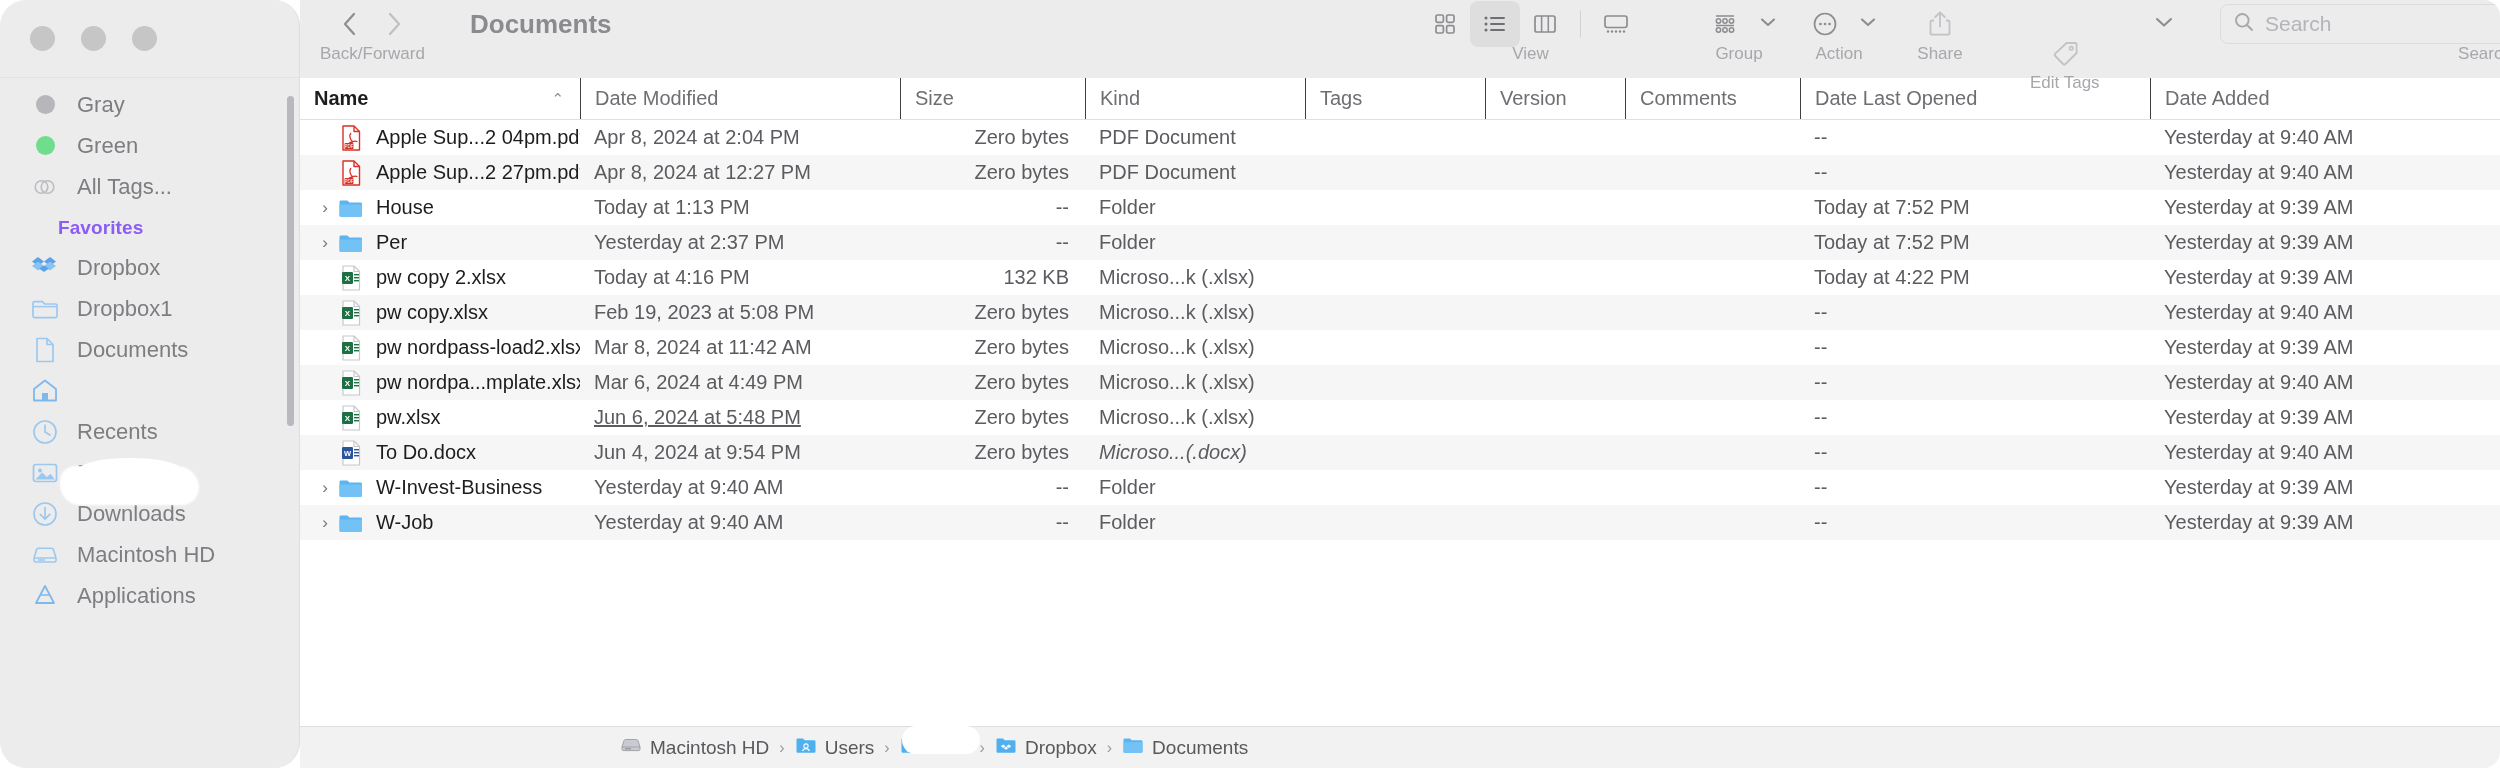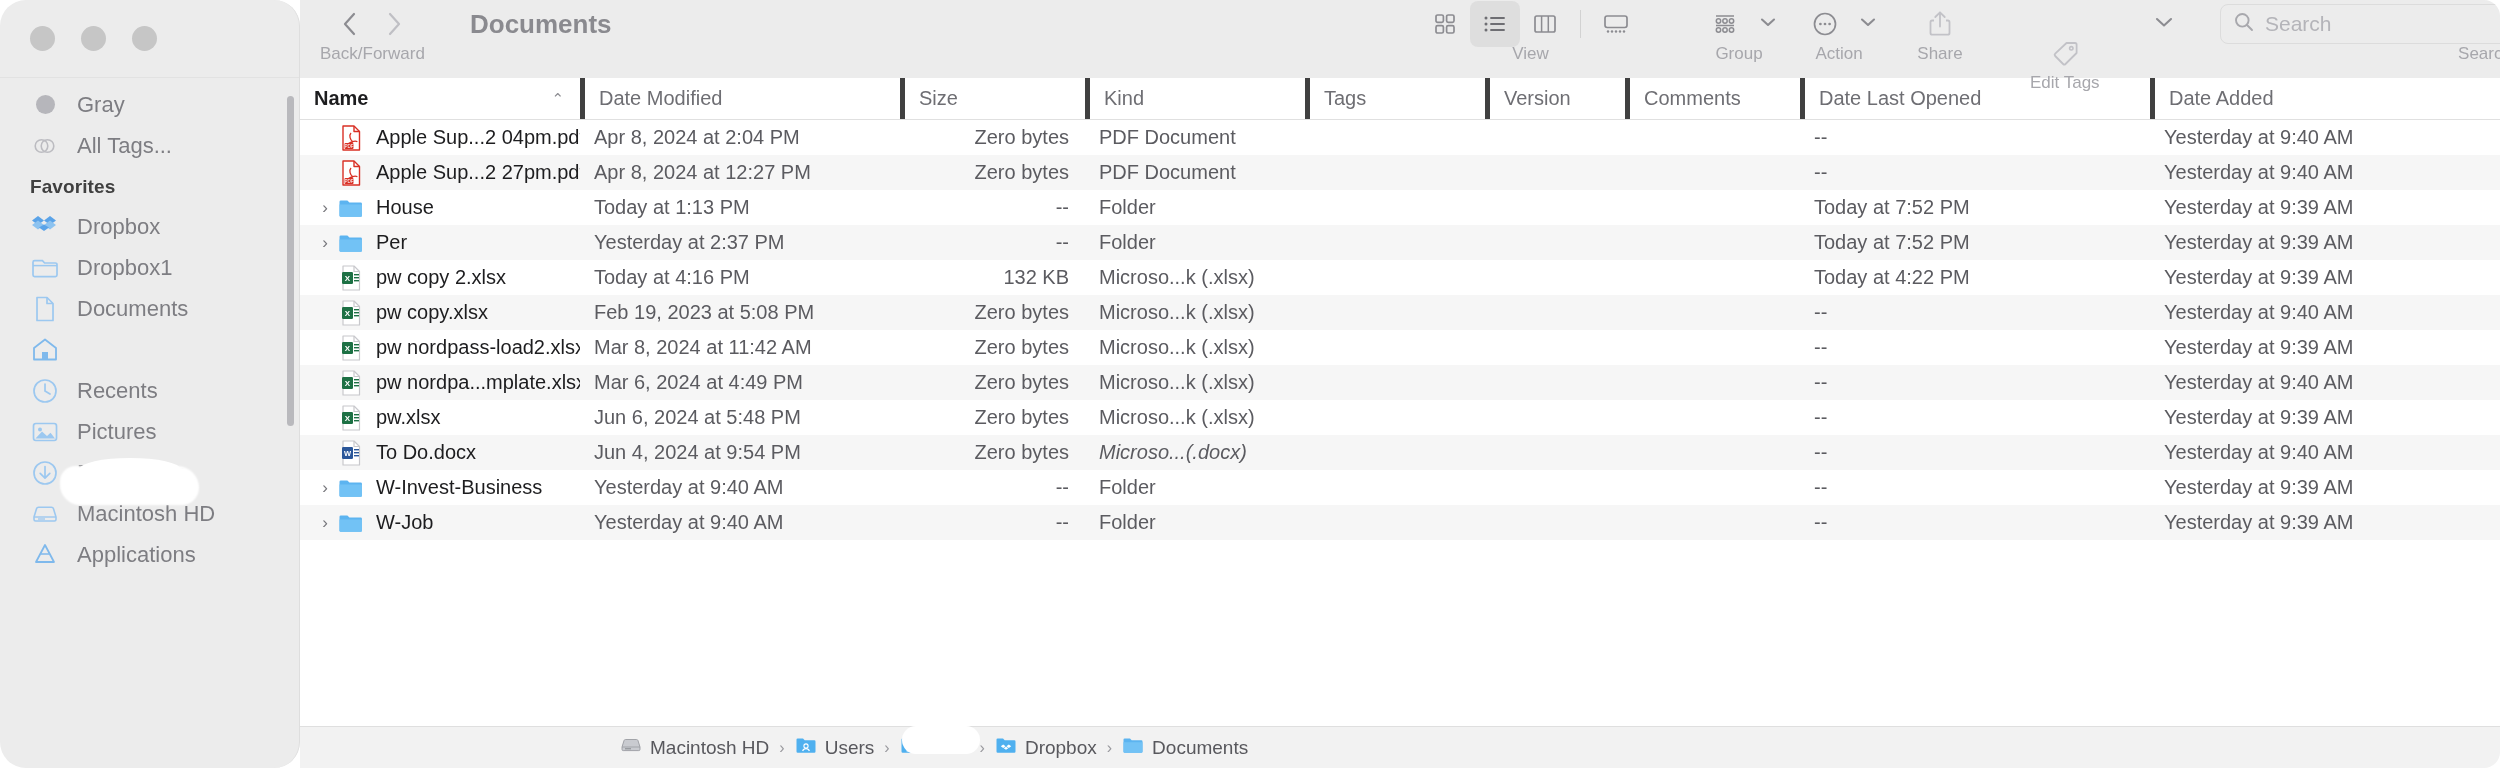--- a/index.html
+++ b/index.html
@@ -40,23 +40,24 @@
   }
   .tl-dot {
     width: 25px; height: 25px; border-radius: 50%;
     background: #c6c6c6;
   }
 
   .side-section { padding-top: 6px; }
   .side-header {
     font-size: 19px;
     font-weight: bold;
-    color: #404040;
+    color: #8b5cf6;
     padding: 10px 0 8px 30px;
     letter-spacing: 0.1px;
+    margin-left: 28px;
   }
   .side-item {
     display: flex;
     align-items: center;
     height: 41px;
     padding-left: 30px;
     gap: 17px;
     cursor: default;
   }
   .side-item .s-ico {
@@ -168,21 +169,21 @@
     display: flex;
     background: #ffffff;
     border-bottom: 1px solid #e0e0e0;
     align-items: stretch;
   }
   .ch {
     display: flex;
     align-items: center;
     font-size: 20px;
     color: #6e6e73;
-    border-left: 5px solid #404040;
+    border-left: 1px solid #404040;
     padding-left: 14px;
     position: relative;
     white-space: nowrap;
     overflow: hidden;
   }
   .ch:first-child { border-left: none; }
   .ch.sorted { color: #1d1d1f; font-weight: bold; }
   .sort-caret {
     position: absolute;
     right: 16px;
@@ -287,20 +288,26 @@
 
     <div class="side-section">
 
       <div class="side-item">
         <span class="s-ico">
           <span class="tagdot" style="background:#b6b6bb"></span>
         </span>
         <span class="s-label">Gray</span>
       </div>
 
+      <div class="side-item">
+        <span class="s-ico">
+          <span class="tagdot" style="background:#6fdd8b"></span>
+        </span>
+        <span class="s-label">Green</span>
+      </div>
 
 
       <div class="side-item">
         <span class="s-ico">
           <svg width="24" height="20" viewBox="0 0 24 20">
             <circle cx="8.5" cy="10" r="6.3" fill="none" stroke="#bcbcc1" stroke-width="1.6"></circle>
             <circle cx="14.5" cy="10" r="6.3" fill="none" stroke="#bcbcc1" stroke-width="1.6"></circle>
           </svg>
         </span>
         <span class="s-label">All Tags...</span>
@@ -796,21 +803,21 @@
                 <path d="M15,2 L15,7.5 L20.5,7.5" fill="none" stroke="#c8c8cc" stroke-width="1.2" stroke-linejoin="round"></path>
                 <rect x="3" y="8" width="11" height="12" rx="1.2" fill="#1d7044"></rect>
                 <text x="8.5" y="17.2" font-size="8" fill="#ffffff" text-anchor="middle" font-family="Liberation Sans" font-weight="bold">X</text>
                 <rect x="15" y="10" width="5" height="1.4" fill="#1d7044"></rect>
                 <rect x="15" y="13" width="5" height="1.4" fill="#1d7044"></rect>
                 <rect x="15" y="16" width="5" height="1.4" fill="#1d7044"></rect>
               </svg>
             </span>
             <span class="fname">pw.xlsx</span>
           </div>
-          <div class="cell" style="width: 320px; flex: 0 0 320px;">Jun 6, 2024 at 5:48 PM</div>
+          <div class="cell" style="width: 320px; flex: 0 0 320px; text-decoration: underline;">Jun 6, 2024 at 5:48 PM</div>
           <div class="cell num" style="width: 185px; flex: 0 0 185px;">Zero bytes</div>
           <div class="cell" style="width: 220px; flex: 0 0 220px;">Microso...k (.xlsx)</div>
           <div class="cell" style="width: 180px; flex: 0 0 180px;"></div>
           <div class="cell" style="width: 140px; flex: 0 0 140px;"></div>
           <div class="cell" style="width: 175px; flex: 0 0 175px;"></div>
           <div class="cell" style="width: 350px; flex: 0 0 350px;">--</div>
           <div class="cell" style="flex: 1 1 auto;">Yesterday at 9:39 AM</div>
         </div>
         <div class="row alt">
           <div class="cell c-name" style="width: 280px;">

